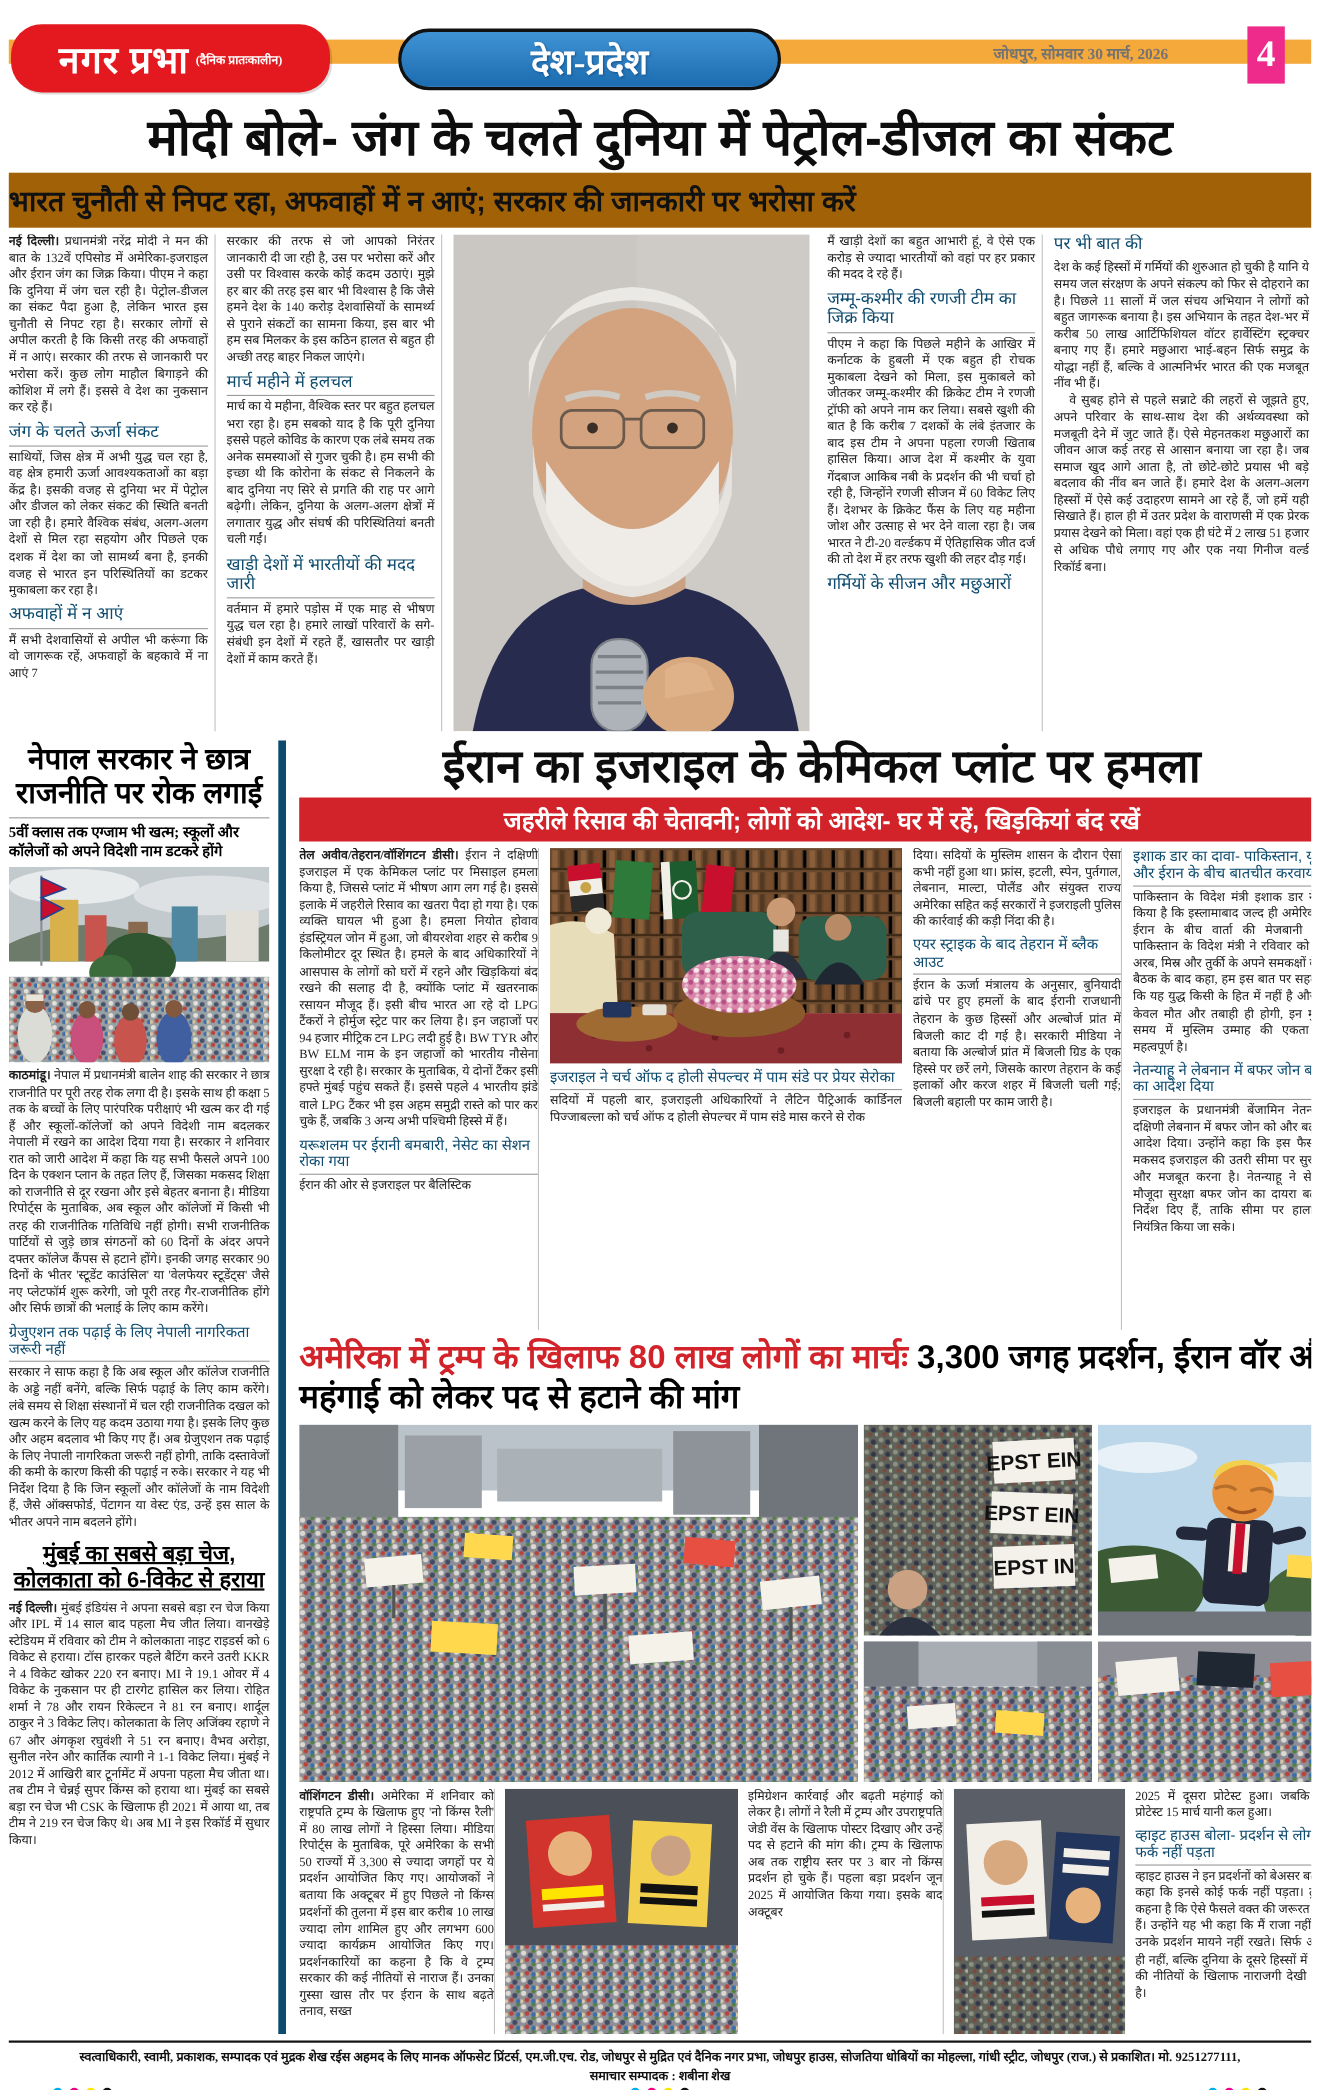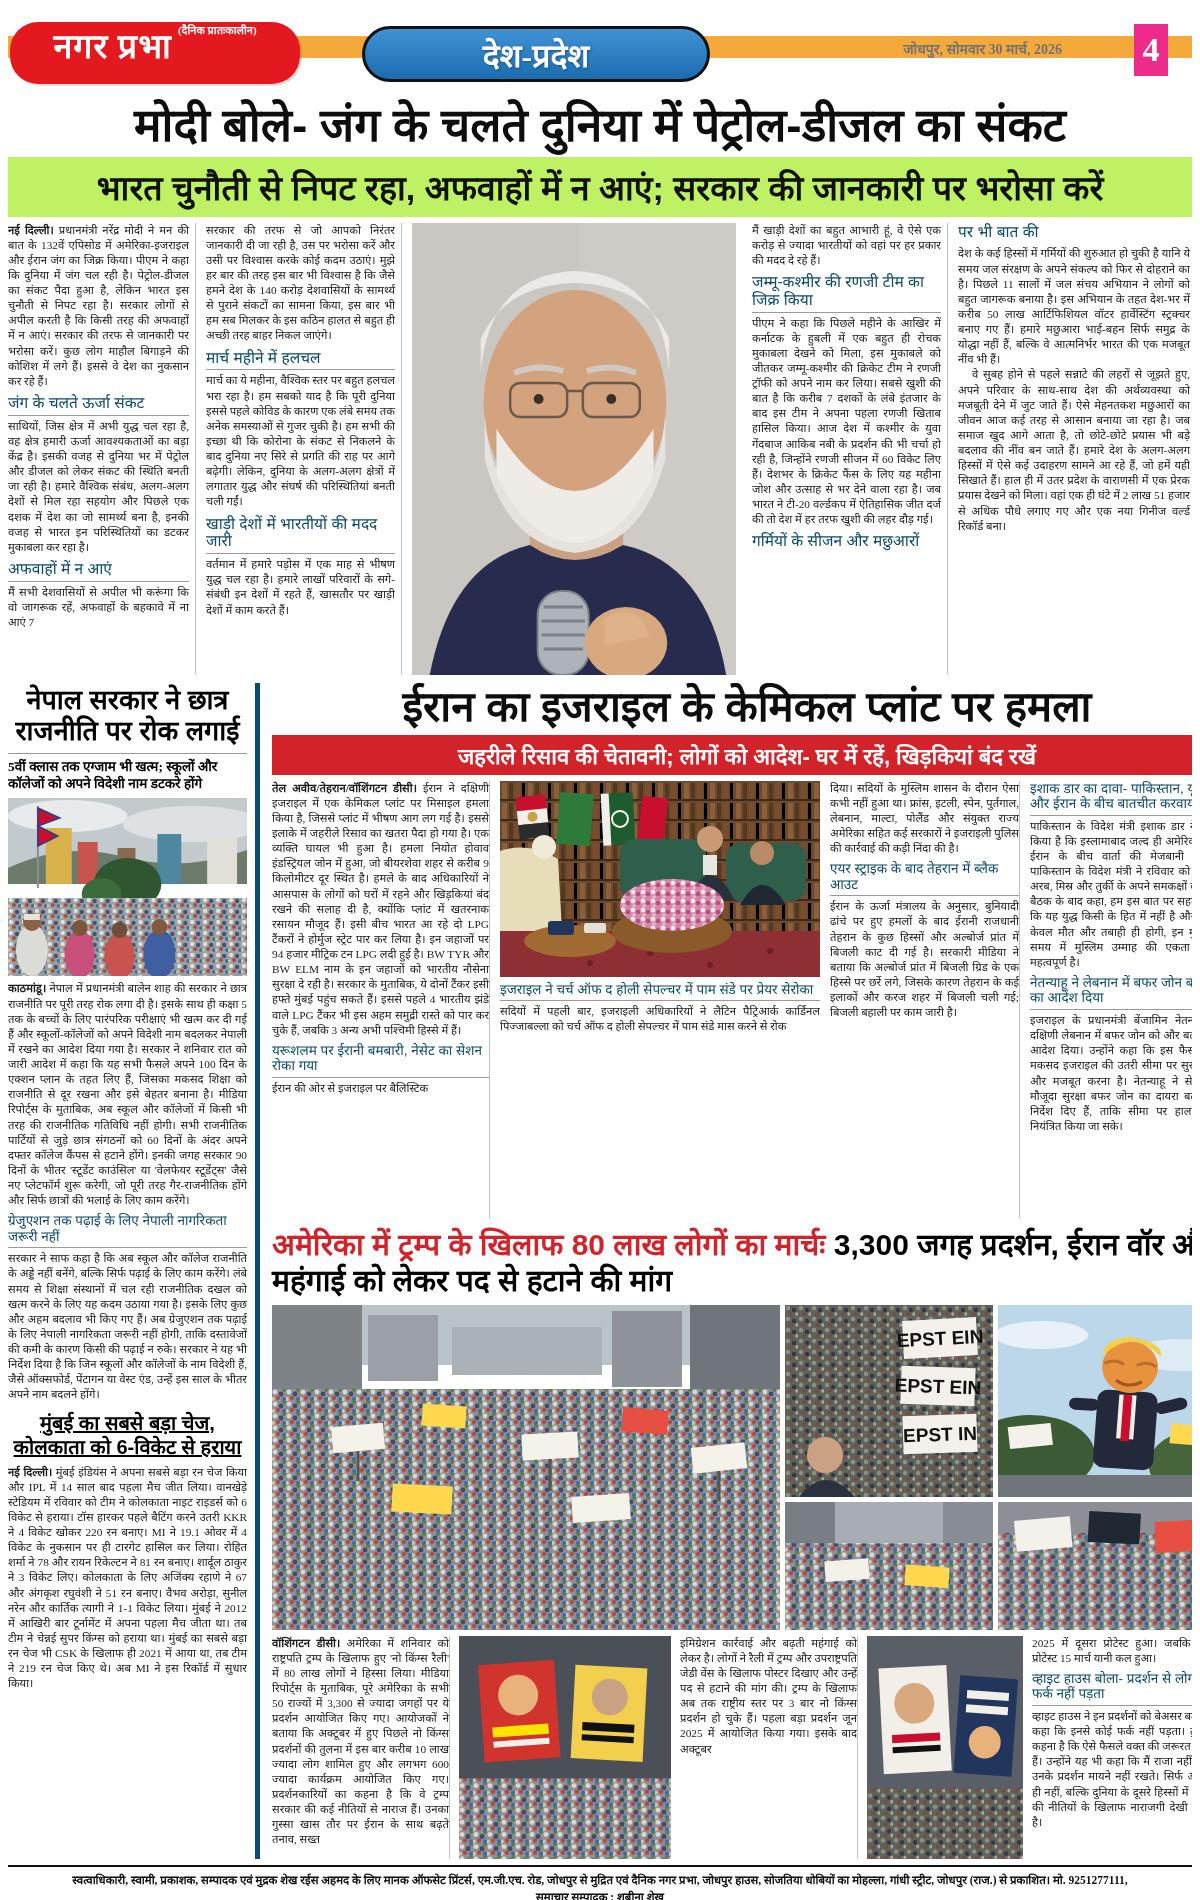--- a/index.html
+++ b/index.html
@@ -2,45 +2,45 @@
 <html><head>
 <meta charset="utf-8">
 <style>
   * { margin:0; padding:0; box-sizing:border-box; }
   body { background:#777; font-family:"Liberation Serif","DejaVu Serif",serif; }
   .page { width:1200px; height:1900px; margin:0 auto; background:#fff; position:relative; overflow:hidden; padding:6px 8px; }
 
   
   .masthead { position:relative; height:86px; }
   .orange-bar { position:absolute; left:0; right:0; top:30px; height:22px; background:#f6a93b; }
-  .brand { position:absolute; left:2px; top:16px; width:290px; height:62px; background:#e4191f; color:#fff; display:flex; align-items:flex-start; justify-content:center; gap:6px; box-shadow:2px 2px 0 #00000022;border-radius:28px; }
+  .brand { position:absolute; left:2px; top:16px; width:290px; height:62px; background:#e4191f; color:#fff; display:flex; align-items:center; justify-content:center; gap:6px; box-shadow:2px 2px 0 #00000022;border-radius:28px; }
   .brand-name { font-size:34px; font-weight:bold; letter-spacing:1px; }
   .brand-tag { font-size:11px; font-weight:bold; }
   .section-pill { position:absolute; left:354px; top:20px; width:348px; height:56px; background:linear-gradient(#3f93d4,#1c6cb0); border:3px solid #111; border-radius:30px; color:#fff; font-size:32px; font-weight:bold; display:flex; align-items:center; justify-content:center; text-shadow:1px 1px 2px #00336688; }
   .dateline { position:absolute; right:130px; top:33px; font-size:14px; font-weight:bold; color:#737373; }
   .pageno { position:absolute; right:24px; top:18px; width:34px; height:52px; background:#ee2a8b; color:#fff; font-size:34px; font-weight:bold; display:flex; align-items:center; justify-content:center; font-family:"Liberation Serif",serif; }
 
   
   .bodytxt { font-size:11.3px; line-height:1.34; color:#1c1c1c; text-align:justify; }
   .dl { font-weight:bold; }
   .subhd { font-family:"Liberation Sans","DejaVu Sans",sans-serif; font-weight:normal; font-size:15.5px; line-height:1.15; color:#0c4a6e; border-bottom:1px solid #9a9a9a; padding:5px 0 3px; margin-bottom:3px; }
   .subhd.small { font-size:13.5px; }
   .colrule { border-right:1px solid #c2c2c2; }
 
   
   .modi-headline { font-size:46px; font-weight:bold; text-align:center; color:#0d0d0d; padding:8px 0 4px; line-height:1.1; font-family:"Liberation Sans","DejaVu Sans",sans-serif; }
-  .yellow-band { background:#bef264; text-align:center; font-size:34px; font-weight:bold; color:#111; padding:7px 0; margin:2px 0 6px; font-family:"Liberation Sans","DejaVu Sans",sans-serif; }
+  .yellow-band { background:#a16207; text-align:left; font-size:26px; font-weight:bold; color:#111; padding:7px 0; margin:2px 0 6px; font-family:"Liberation Sans","DejaVu Sans",sans-serif; }
   .modi-cols { display:grid; grid-template-columns:188px 196px 330px 196px 238px; gap:10px; height:452px; overflow:hidden; }
   .modi-cols .col { overflow:hidden; padding-right:6px; }
   .photo-frame { width:100%; overflow:hidden; }
   .photo-frame svg { display:block; width:100%; height:100%; }
 
   
   .mid-grid { display:grid; grid-template-columns:252px 1fr; gap:12px; margin-top:8px; height:1176px; overflow:hidden; }
-  .left-rail { overflow:hidden; border-right:5px solid #0c4a6e; padding-right:8px; }
+  .left-rail { overflow:hidden; border-right:7px solid #0c4a6e; padding-right:8px; }
   .nepal-h { font-size:27px; font-weight:bold; line-height:1.15; text-align:center; font-family:"Liberation Sans",sans-serif; padding:2px 0 6px; border-bottom:1px solid #999; }
   .nepal-sub { font-size:13.5px; font-weight:bold; line-height:1.25; padding:5px 0 6px; }
   .mumbai-h { font-size:20px; font-weight:bold; text-align:center; line-height:1.2; font-family:"Liberation Sans",sans-serif; padding:8px 0 6px;text-decoration:underline; }
 
   
   .iran-h { font-size:42px; font-weight:bold; text-align:center; line-height:1.05; font-family:"Liberation Sans",sans-serif; color:#0d0d0d; padding:2px 0 6px; }
   .red-band { background:#d2232a; color:#fff; text-align:center; font-size:22px; font-weight:bold; padding:5px 0; margin-bottom:6px; font-family:"Liberation Sans",sans-serif; }
   .iran-cols { display:grid; grid-template-columns:218px 320px 190px 190px; gap:10px; height:438px; overflow:hidden; }
   .iran-cols > div { overflow:hidden; }
   .caption { font-size:11px; line-height:1.3; color:#222; padding-top:4px; text-align:justify; }

